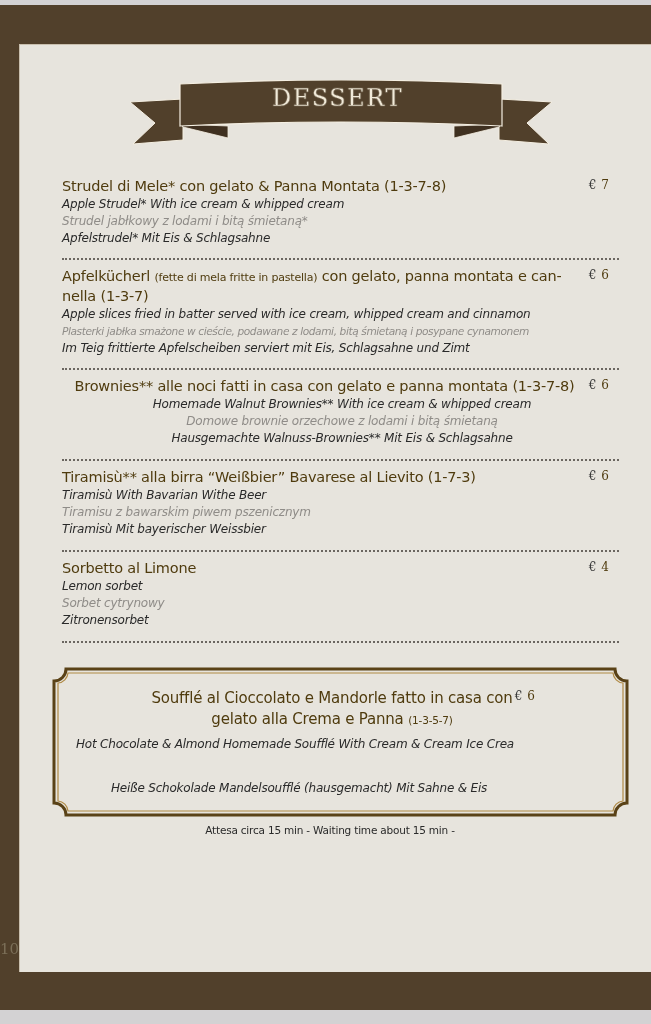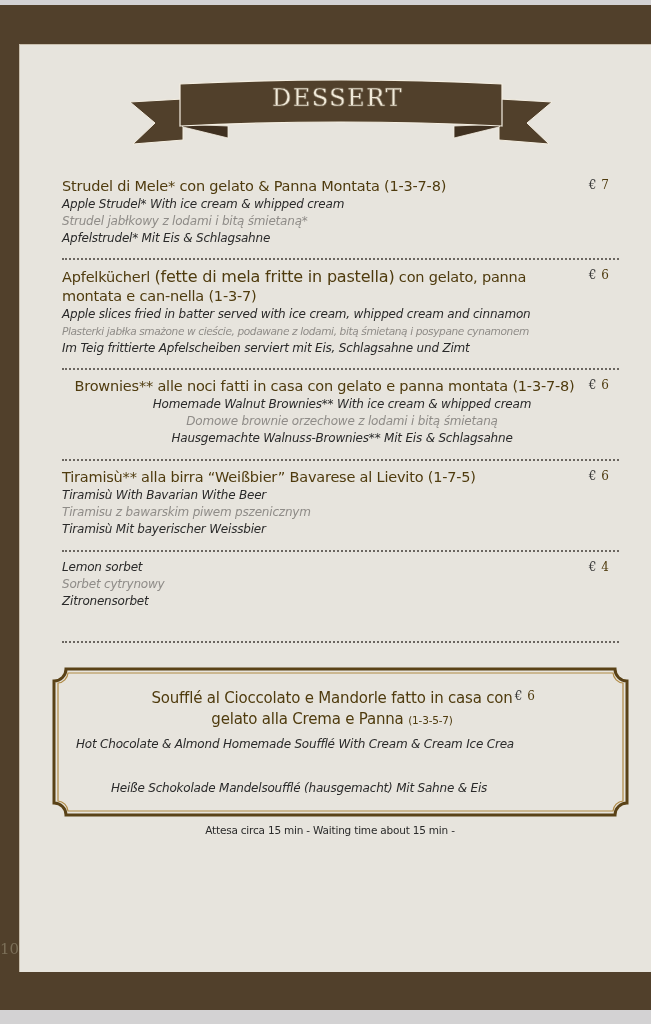--- a/index.html
+++ b/index.html
@@ -24,21 +24,21 @@
       color:#f1ead9; font-weight:normal;
       text-shadow: 0 0 1px #f1ead9;
       -webkit-text-stroke: 0.3px #51402b;
     }
     .item { position:absolute; left:62px; width:560px; }
     .item-title {
       font-size:14.5px; color:#4f3b0e; line-height:19px; margin:0;
       font-family:"DejaVu Sans", sans-serif; letter-spacing:-0.2px;
       width:515px;
     }
-    .item-title .small { font-size:16px; }
+    .item-title .small { font-size:11px; }
     .price {
       position:absolute; right:12px; top:1px; font-size:12px; color:#3a3a3a;
       font-family:"DejaVu Serif", serif; letter-spacing:1px;
     }
     .price .num { color:#4f3b0e; margin-left:4px; }
     .line { font-style:italic; font-size:12px; line-height:17px; color:#2a2a2a; letter-spacing:-0.2px; }
     .line.pl { color:#8f8c88; }
     .line.pl.small { font-size:10.6px; letter-spacing:-0.4px; }
     .sep {
       position:absolute; left:62px; width:557px; height:0;
@@ -106,29 +106,30 @@
 <div class="item" style="top:377px;text-align:center;">
   <div class="item-title" style="width:525px;">Brownies** alle noci fatti in casa con gelato e panna montata (1-3-7-8)</div>
   <div class="price"><span>€</span><span class="num">6</span></div>
   <div class="line">Homemade Walnut Brownies**  With ice cream &amp; whipped cream</div>
   <div class="line pl">Domowe brownie orzechowe z lodami i bitą śmietaną</div>
   <div class="line">Hausgemachte Walnuss-Brownies** Mit Eis &amp; Schlagsahne</div>
 </div>
 <div class="sep" style="top:459px;"></div>
 
 <div class="item" style="top:468px;">
-  <div class="item-title">Tiramisù** alla birra “Weißbier” Bavarese al Lievito (1-7-5)</div>
+  <div class="item-title">Tiramisù** alla birra “Weißbier” Bavarese al Lievito (1-7-3)</div>
   <div class="price"><span>€</span><span class="num">6</span></div>
   <div class="line">Tiramisù With Bavarian Withe Beer</div>
   <div class="line pl">Tiramisu z bawarskim piwem pszenicznym</div>
   <div class="line">Tiramisù Mit bayerischer Weissbier</div>
 </div>
 <div class="sep" style="top:550px;"></div>
 
 <div class="item" style="top:559px;">
+  <div class="item-title">Sorbetto al Limone</div>
   <div class="price"><span>€</span><span class="num">4</span></div>
   <div class="line">Lemon sorbet</div>
   <div class="line pl">Sorbet cytrynowy</div>
   <div class="line">Zitronensorbet</div>
 </div>
 <div class="sep" style="top:641px;"></div>
 
 <div class="special">
   <svg width="577" height="150" viewBox="0 0 577 150">
     <path d="M14,2 L563,2 A12,12 0 0 0 575,14 L575,136 A12,12 0 0 0 563,148 L14,148 A12,12 0 0 0 2,136 L2,14 A12,12 0 0 0 14,2 Z" fill="none" stroke="#5a4217" stroke-width="3"></path>

